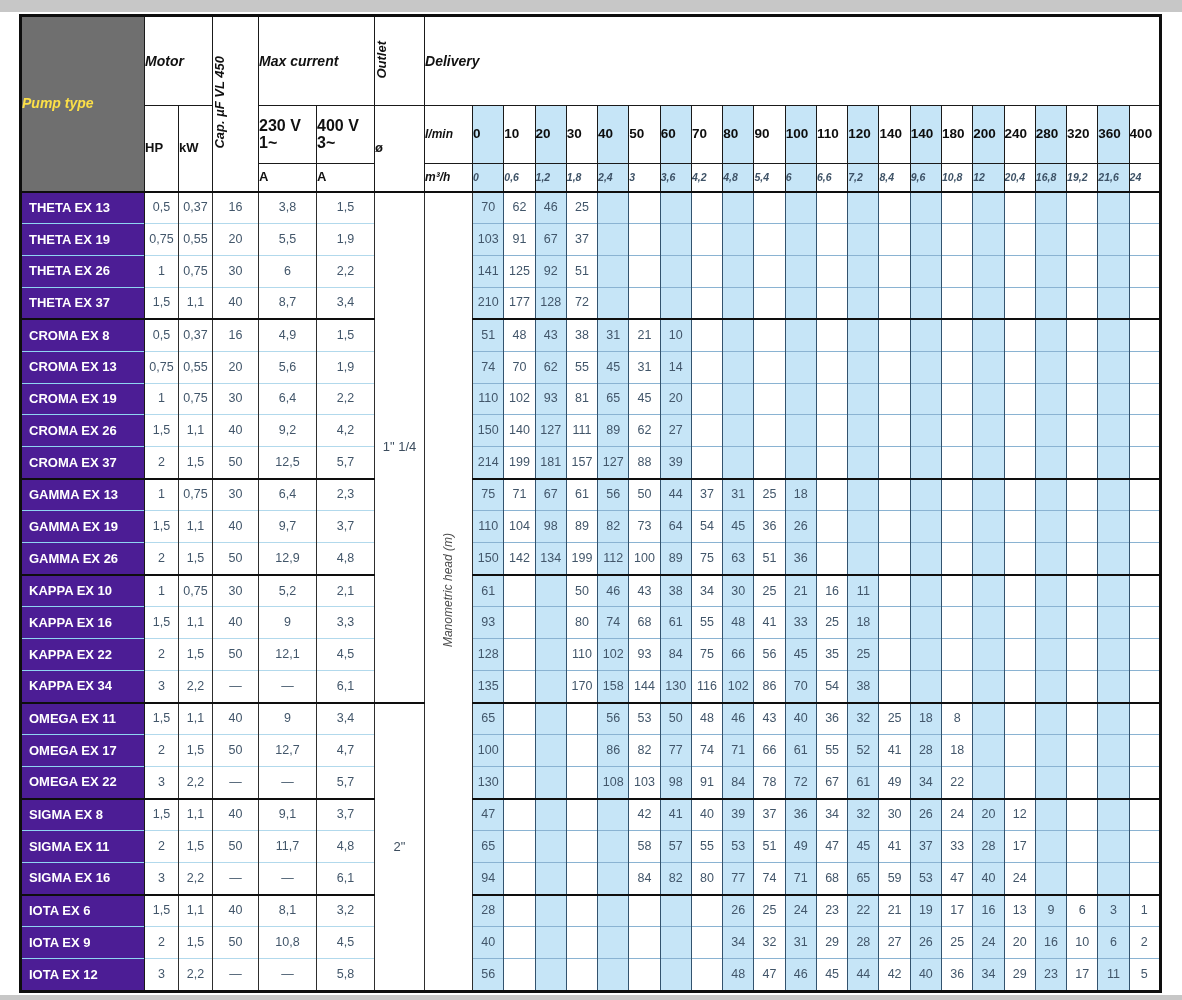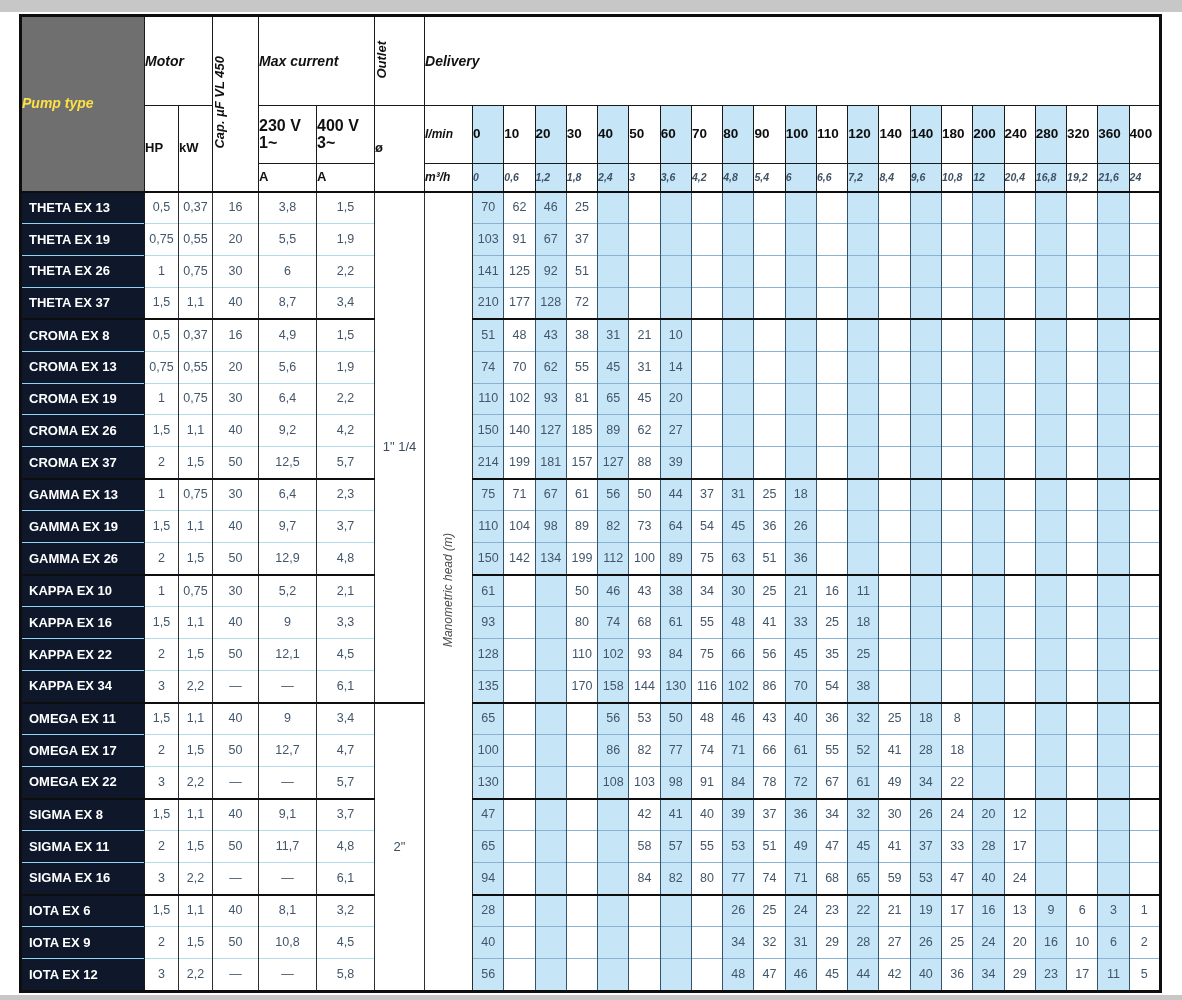--- a/index.html
+++ b/index.html
@@ -21,21 +21,21 @@
     font-style:italic;font-weight:bold;font-size:13px;}
   th.sub2{font-size:16px;}
   th.unit-label{font-style:italic;font-size:12px;}
   th.num-h{font-size:13.5px;color:#0d0d0d;}
   th.m3h-v{font-size:10.5px;font-style:italic;font-weight:bold;color:#3e5266;}
   .shade{background:#c6e5f7 !important;}
 
   
   tbody td{height:30.7px;text-align:center;vertical-align:middle;
     font-size:12.5px;color:#42566a;}
-  td.name{background:#0f172a;color:#ffffff;font-weight:bold;font-size:13px;
+  td.name{background:#4c1d95;color:#ffffff;font-weight:bold;font-size:13px;
     text-align:left;padding-left:7px;
     border-left:1px solid #1a1a1a;border-right:1px solid #1a1a1a;
     border-top:1px solid #8fd4f2;}
   td.val{background:#fff;border-left:1px solid #2e2e2e;border-right:1px solid #2e2e2e;
     border-top:1px solid #b2d9ec;}
   td.outlet-cell,td.mano-cell{background:#fff;border-left:1px solid #2e2e2e;
     border-right:1px solid #2e2e2e;font-size:13px;color:#3c4d5e;}
   td.mano-cell .rot-text{font-weight:normal;font-style:italic;font-size:12px;color:#4a4a4a;}
   td.dcell{border-left:1px solid #33536e;border-right:1px solid #33536e;
     border-top:1px solid #8ab3d2;background:#fff;}
@@ -355,21 +355,21 @@
         <tr>
           <td class="name">CROMA EX 26</td>
           <td class="val">1,5</td>
           <td class="val">1,1</td>
           <td class="val">40</td>
           <td class="val">9,2</td>
           <td class="val">4,2</td>
           <td class="dcell shade">150</td>
           <td class="dcell">140</td>
           <td class="dcell shade">127</td>
-          <td class="dcell">185</td>
+          <td class="dcell">111</td>
           <td class="dcell shade">89</td>
           <td class="dcell">62</td>
           <td class="dcell shade">27</td>
           <td class="dcell"></td>
           <td class="dcell shade"></td>
           <td class="dcell"></td>
           <td class="dcell shade"></td>
           <td class="dcell"></td>
           <td class="dcell shade"></td>
           <td class="dcell"></td>

